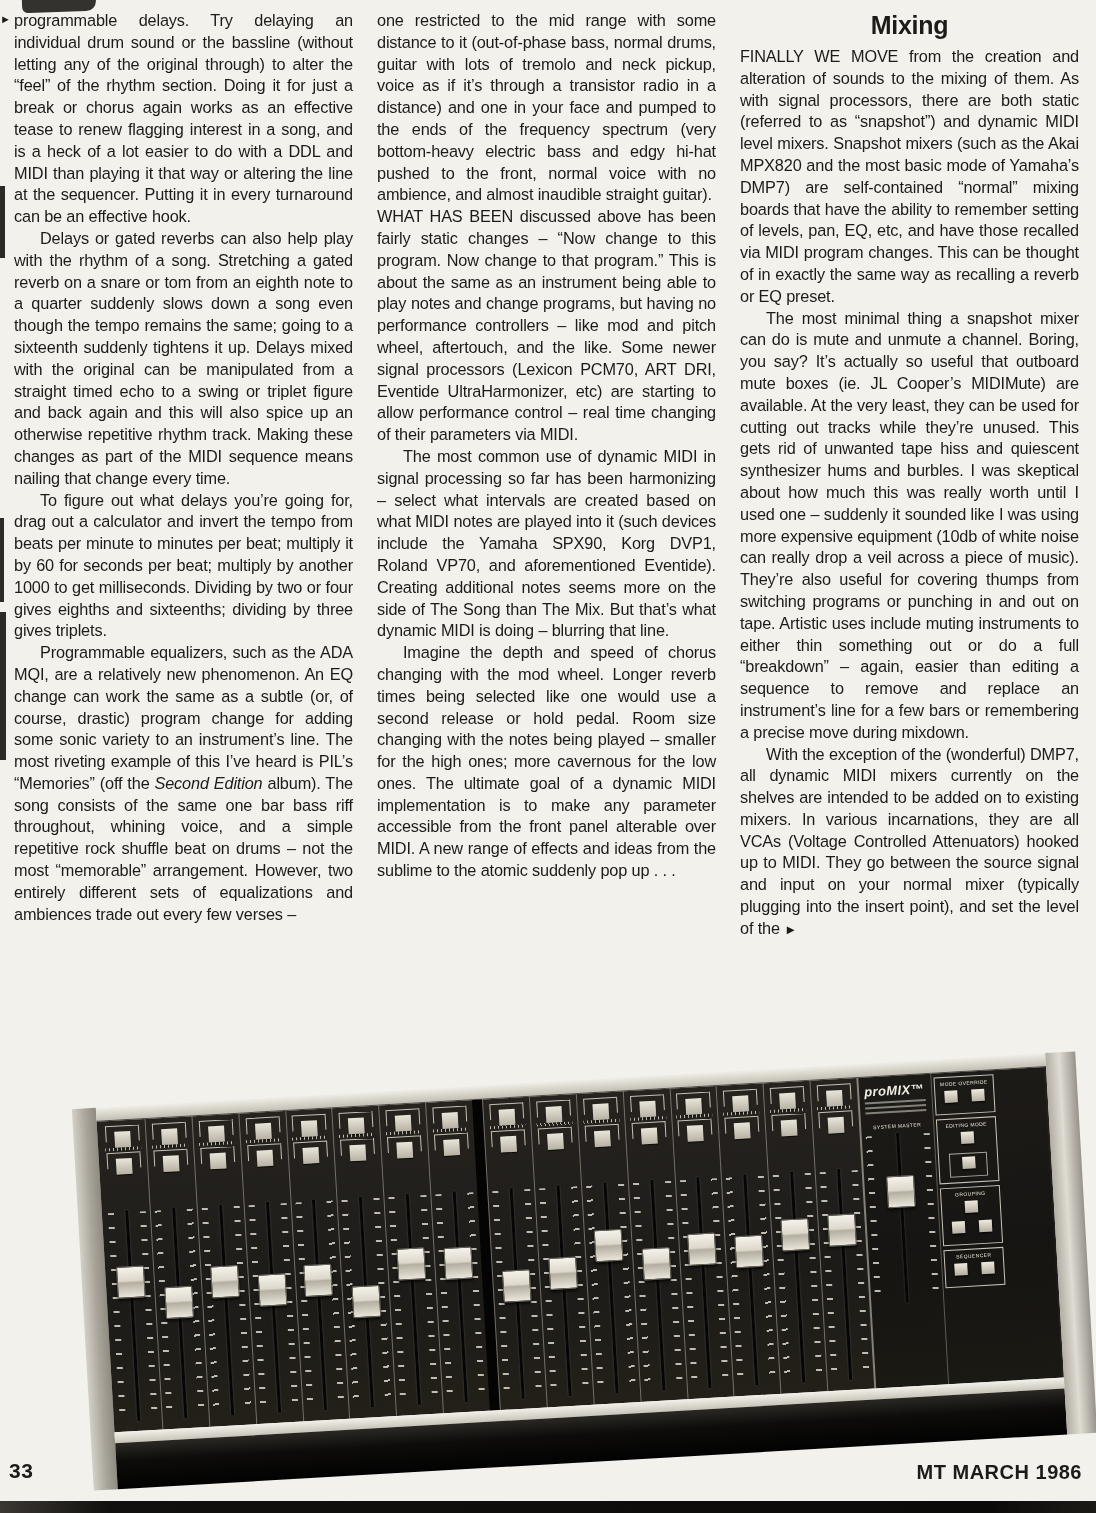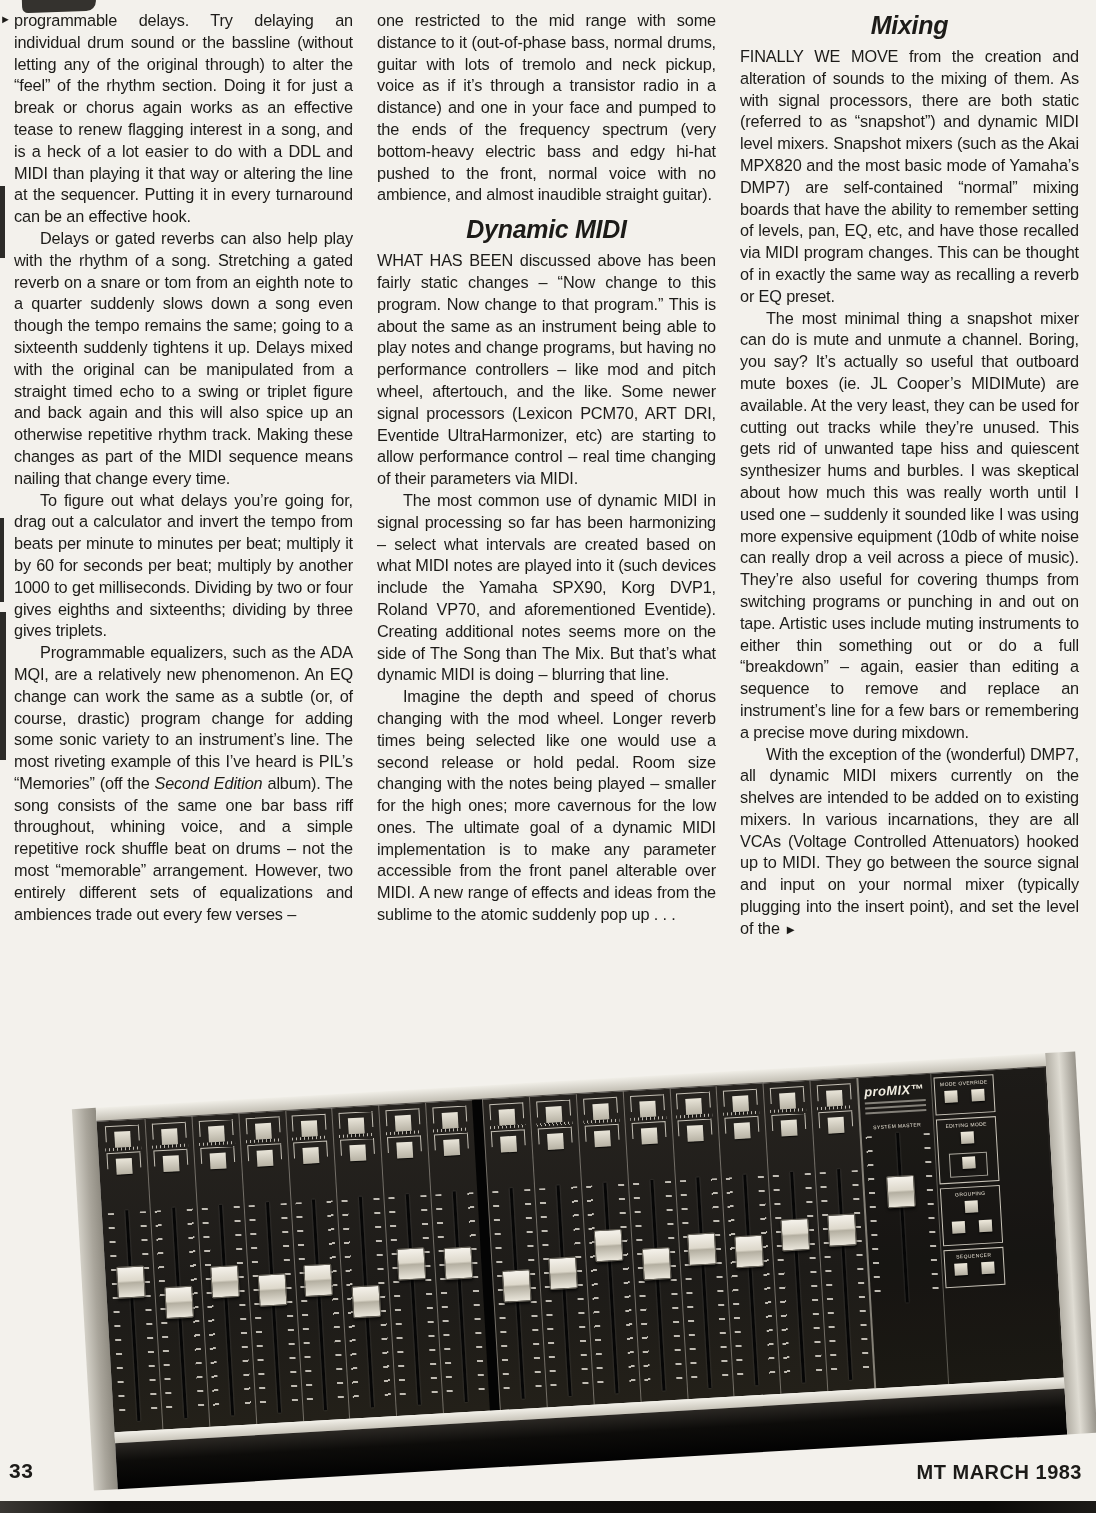--- a/index.html
+++ b/index.html
@@ -6,21 +6,21 @@
   .page {
     position:relative; width:1096px; height:1513px;
     background:#f3f1ec; overflow:hidden;
     font-family:"Liberation Sans", sans-serif; color:#1c1b18;
   }
   
   .columns { position:absolute; top:10px; left:14px; display:flex; gap:24px; }
   .col { width:339px; text-align:justify; font-size:16.3px; line-height:21.8px; letter-spacing:-0.15px; }
   .col p { margin:0; }
   .col p.indent { text-indent:26px; }
-  .col h2 { font-size:25px; line-height:30px; text-align:center; margin:8px 0 6px; letter-spacing:-0.3px;font-style:italic; }
+  .col h2 { font-size:25px; line-height:30px; text-align:center; margin:8px 0 6px; letter-spacing:-0.3px; }
   .col h2.first { margin-top:0; }
   .col1wrap { position:relative; }
   .marker { position:absolute; left:-14px; top:4px; font-size:11px; line-height:11px; }
   .endmark { font-size:13px; }
   i.title { font-style:italic; }
   
   .footer-num { position:absolute; left:9px; top:1459px; font-size:21px; font-weight:bold; letter-spacing:0.5px; }
   .footer-issue { position:absolute; right:14px; top:1461px; font-size:20px; font-weight:bold; letter-spacing:0.5px; }
   
   .smudge { position:absolute; left:22px; top:-5px; width:74px; height:17px; background:#34322e; border-radius:0 0 10px 6px; transform:rotate(-2deg); }
@@ -84,21 +84,20 @@
 
     <section class="col col1wrap">
       <p><span class="marker">►</span><span>programmable delays. Try delaying an individual drum sound or the bassline (without letting any of the original through) to alter the “feel” of the rhythm section. Doing it for just a break or chorus again works as an effective tease to renew flagging interest in a song, and is a heck of a lot easier to do with a DDL and MIDI than playing it that way or altering the line at the sequencer. Putting it in every turnaround can be an effective hook.</span></p>
       <p class="indent">Delays or gated reverbs can also help play with the rhythm of a song. Stretching a gated reverb on a snare or tom from an eighth note to a quarter suddenly slows down a song even though the tempo remains the same; going to a sixteenth suddenly tightens it up. Delays mixed with the original can be manipulated from a straight timed echo to a swing or triplet figure and back again and this will also spice up an otherwise repetitive rhythm track. Making these changes as part of the MIDI sequence means nailing that change every time.</p>
       <p class="indent">To figure out what delays you’re going for, drag out a calculator and invert the tempo from beats per minute to minutes per beat; multiply it by 60 for seconds per beat; multiply by another 1000 to get milliseconds. Dividing by two or four gives eighths and sixteenths; dividing by three gives triplets.</p>
       <p class="indent"><span>Programmable equalizers, such as the ADA MQI, are a relatively new phenomenon. An EQ change can work the same as a subtle (or, of course, drastic) program change for adding some sonic variety to an instrument’s line. The most riveting example of this I’ve heard is PIL’s “Memories” (off the </span><i class="title">Second Edition</i><span> album). The song consists of the same one bar bass riff throughout, whining voice, and a simple repetitive rock shuffle beat on drums – not the most “memorable” arrangement. However, two entirely different sets of equalizations and ambiences trade out every few verses –</span></p>
     </section>
 
     <section class="col">
       <p>one restricted to the mid range with some distance to it (out-of-phase bass, normal drums, guitar with lots of tremolo and neck pickup, voice as if it’s through a transistor radio in a distance) and one in your face and pumped to the ends of the frequency spectrum (very bottom-heavy electric bass and edgy hi-hat pushed to the front, normal voice with no ambience, and almost inaudible straight guitar).</p>
-      <h2>Dynamic MIDI</h2>
       <p>WHAT HAS BEEN discussed above has been fairly static changes – “Now change to this program. Now change to that program.” This is about the same as an instrument being able to play notes and change programs, but having no performance controllers – like mod and pitch wheel, aftertouch, and the like. Some newer signal processors (Lexicon PCM70, ART DRI, Eventide UltraHarmonizer, etc) are starting to allow performance control – real time changing of their parameters via MIDI.</p>
       <p class="indent">The most common use of dynamic MIDI in signal processing so far has been harmonizing – select what intervals are created based on what MIDI notes are played into it (such devices include the Yamaha SPX90, Korg DVP1, Roland VP70, and aforementioned Eventide). Creating additional notes seems more on the side of The Song than The Mix. But that’s what dynamic MIDI is doing – blurring that line.</p>
       <p class="indent">Imagine the depth and speed of chorus changing with the mod wheel. Longer reverb times being selected like one would use a second release or hold pedal. Room size changing with the notes being played – smaller for the high ones; more cavernous for the low ones. The ultimate goal of a dynamic MIDI implementation is to make any parameter accessible from the front panel alterable over MIDI. A new range of effects and ideas from the sublime to the atomic suddenly pop up . . .</p>
     </section>
 
     <section class="col">
       <h2 class="first">Mixing</h2>
       <p>FINALLY WE MOVE from the creation and alteration of sounds to the mixing of them. As with signal processors, there are both static (referred to as “snapshot”) and dynamic MIDI level mixers. Snapshot mixers (such as the Akai MPX820 and the most basic mode of Yamaha’s DMP7) are self-contained “normal” mixing boards that have the ability to remember setting of levels, pan, EQ, etc, and have those recalled via MIDI program changes. This can be thought of in exactly the same way as recalling a reverb or EQ preset.</p>
       <p class="indent">The most minimal thing a snapshot mixer can do is mute and unmute a channel. Boring, you say? It’s actually so useful that outboard mute boxes (ie. JL Cooper’s MIDIMute) are available. At the very least, they can be used for cutting out tracks while they’re unused. This gets rid of unwanted tape hiss and quiescent synthesizer hums and burbles. I was skeptical about how much this was really worth until I used one – suddenly it sounded like I was using more expensive equipment (10db of white noise can really drop a veil across a piece of music). They’re also useful for covering thumps from switching programs or punching in and out on tape. Artistic uses include muting instruments to either thin something out or do a full “breakdown” – again, easier than editing a sequence to remove and replace an instrument’s line for a few bars or remembering a precise move during mixdown.</p>
       <p class="indent"><span>With the exception of the (wonderful) DMP7, all dynamic MIDI mixers currently on the shelves are intended to be added on to existing mixers. In various incarnations, they are all VCAs (Voltage Controlled Attenuators) hooked up to MIDI. They go between the source signal and input on your normal mixer (typically plugging into the insert point), and set the level of the </span><span class="endmark">►</span></p>
@@ -346,16 +345,16 @@
           </div>
         </div>
         <div class="armrest"></div>
         <div class="front"></div>
       </div>
       <div class="rail right"></div>
     </div>
   </figure>
 
   <div class="footer-num">33</div>
-  <div class="footer-issue">MT MARCH 1983</div>
+  <div class="footer-issue">MT MARCH 1986</div>
   <div class="bottom-band"></div>
 
 </div>
 
 </body></html>

